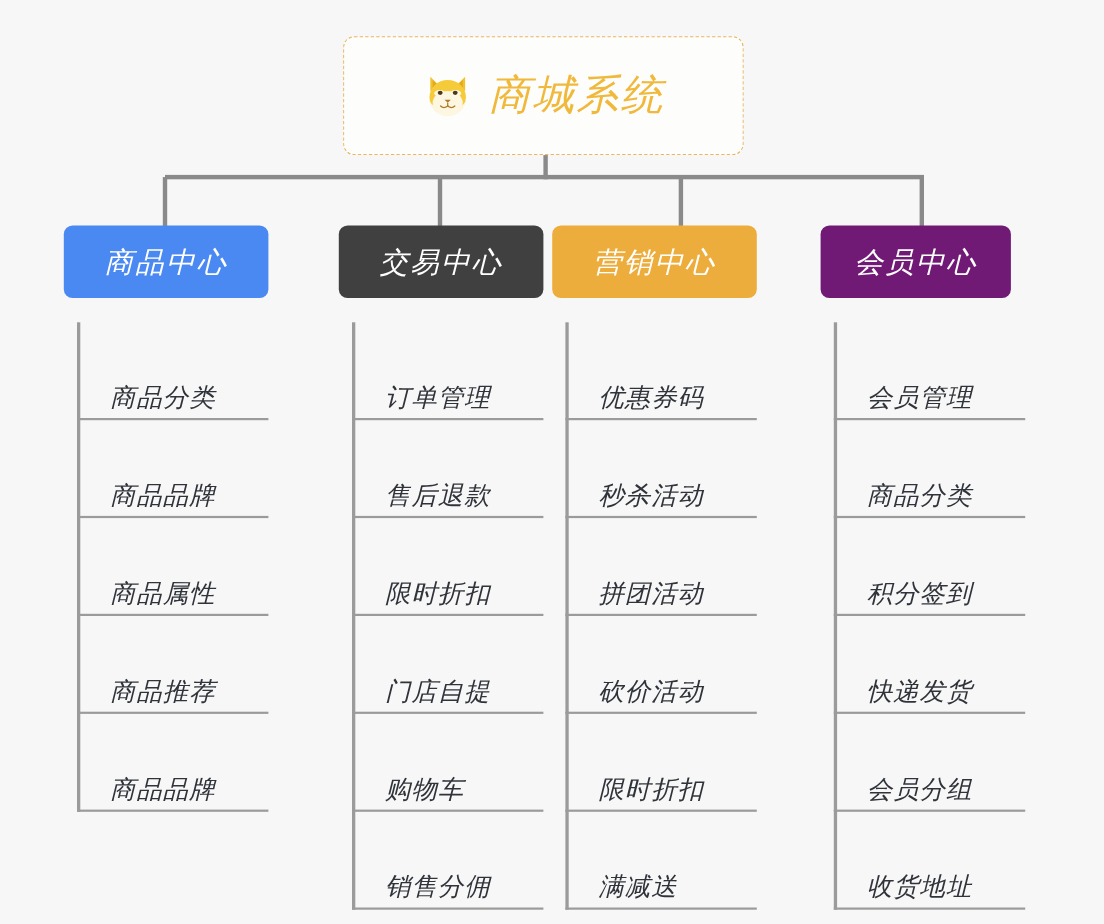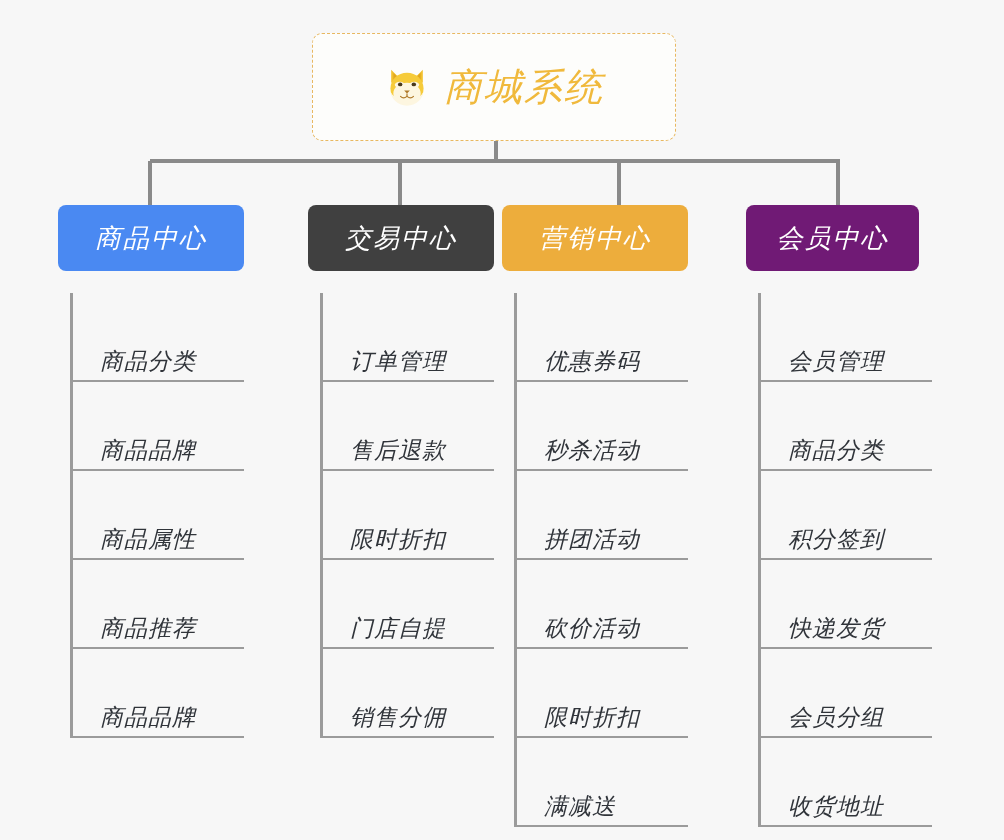--- a/index.html
+++ b/index.html
@@ -196,20 +196,23 @@
           <div class="leaf">
             <span class="leaf-label">售后退款</span>
           </div>
           <div class="leaf">
             <span class="leaf-label">限时折扣</span>
           </div>
           <div class="leaf">
             <span class="leaf-label">门店自提</span>
           </div>
           <div class="leaf">
+            <span class="leaf-label">购物车</span>
+          </div>
+          <div class="leaf">
             <span class="leaf-label">销售分佣</span>
           </div>
         </div>
       </div>
       <div class="column" style="left: 502px; width: 186px;">
         <div class="cat-header" style="background: rgb(237, 173, 60); width: 186px;">营销中心</div>
         <div class="leaf-list">
           <div class="spine"></div>
           <div class="leaf">
             <span class="leaf-label">优惠券码</span>

